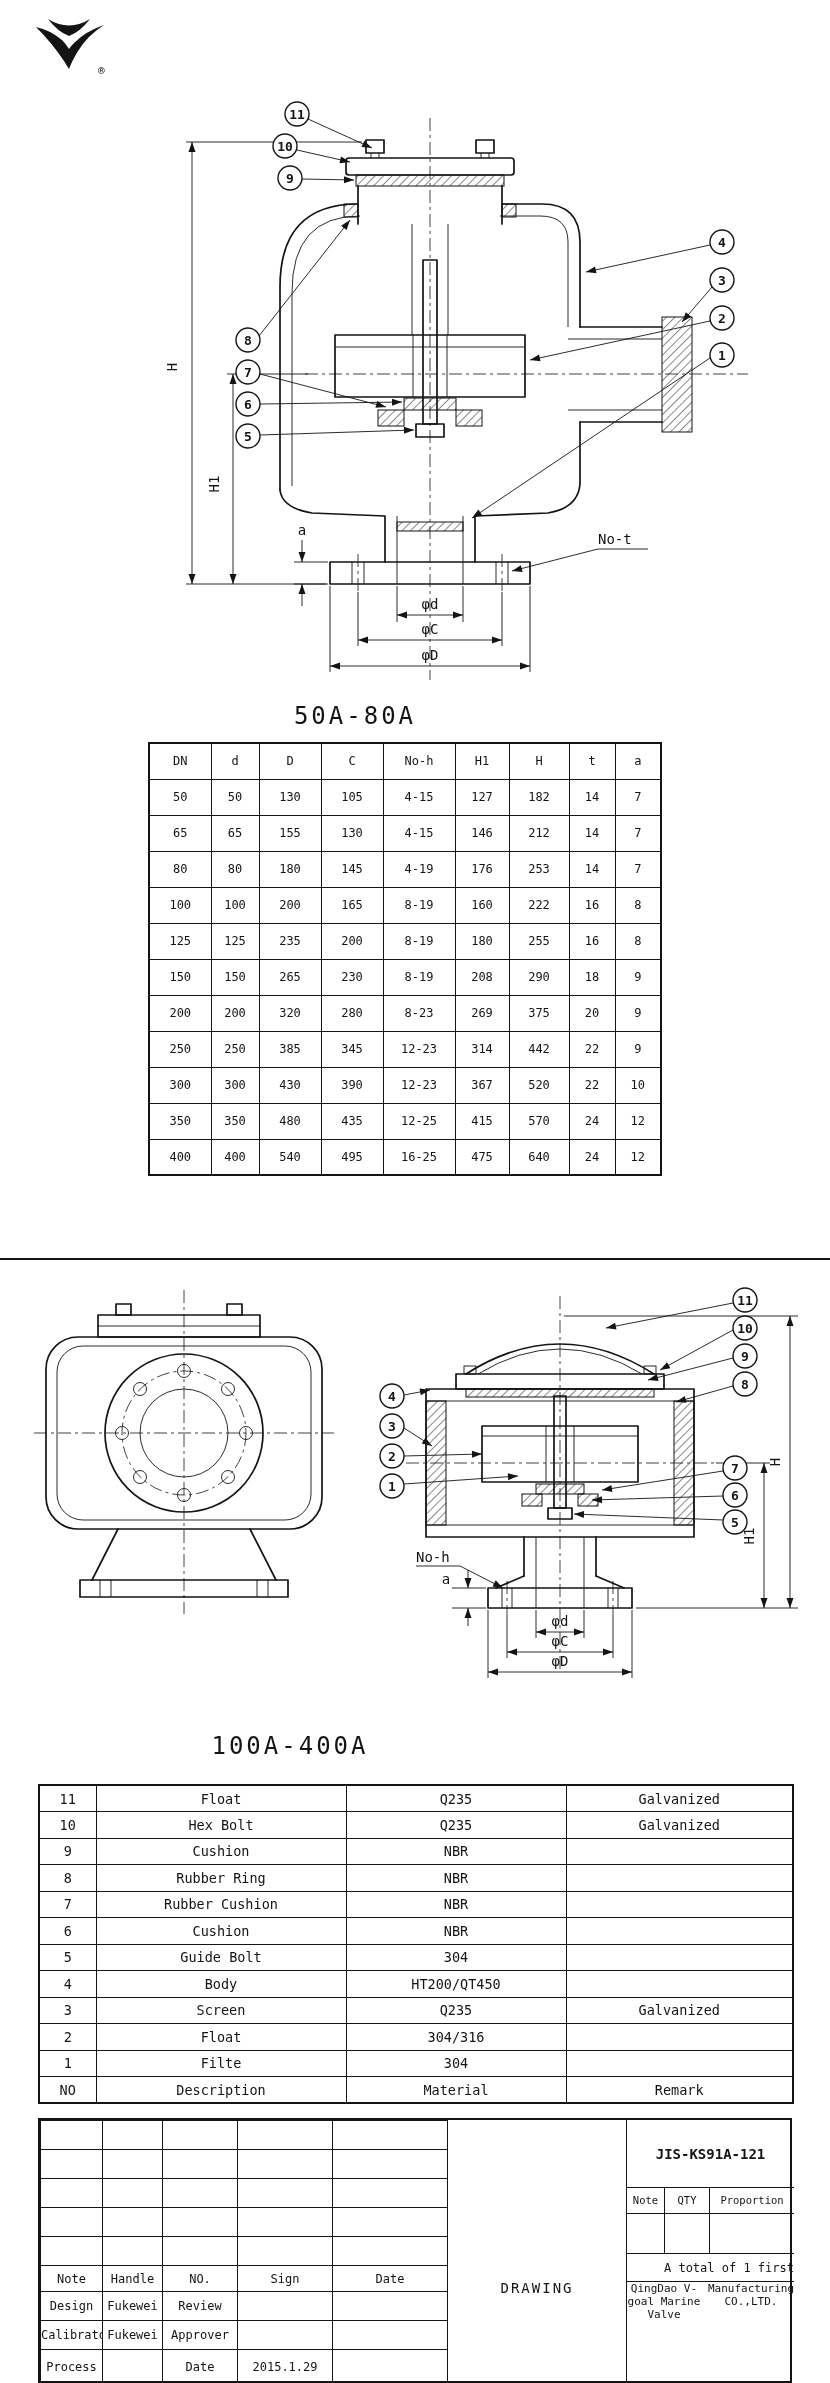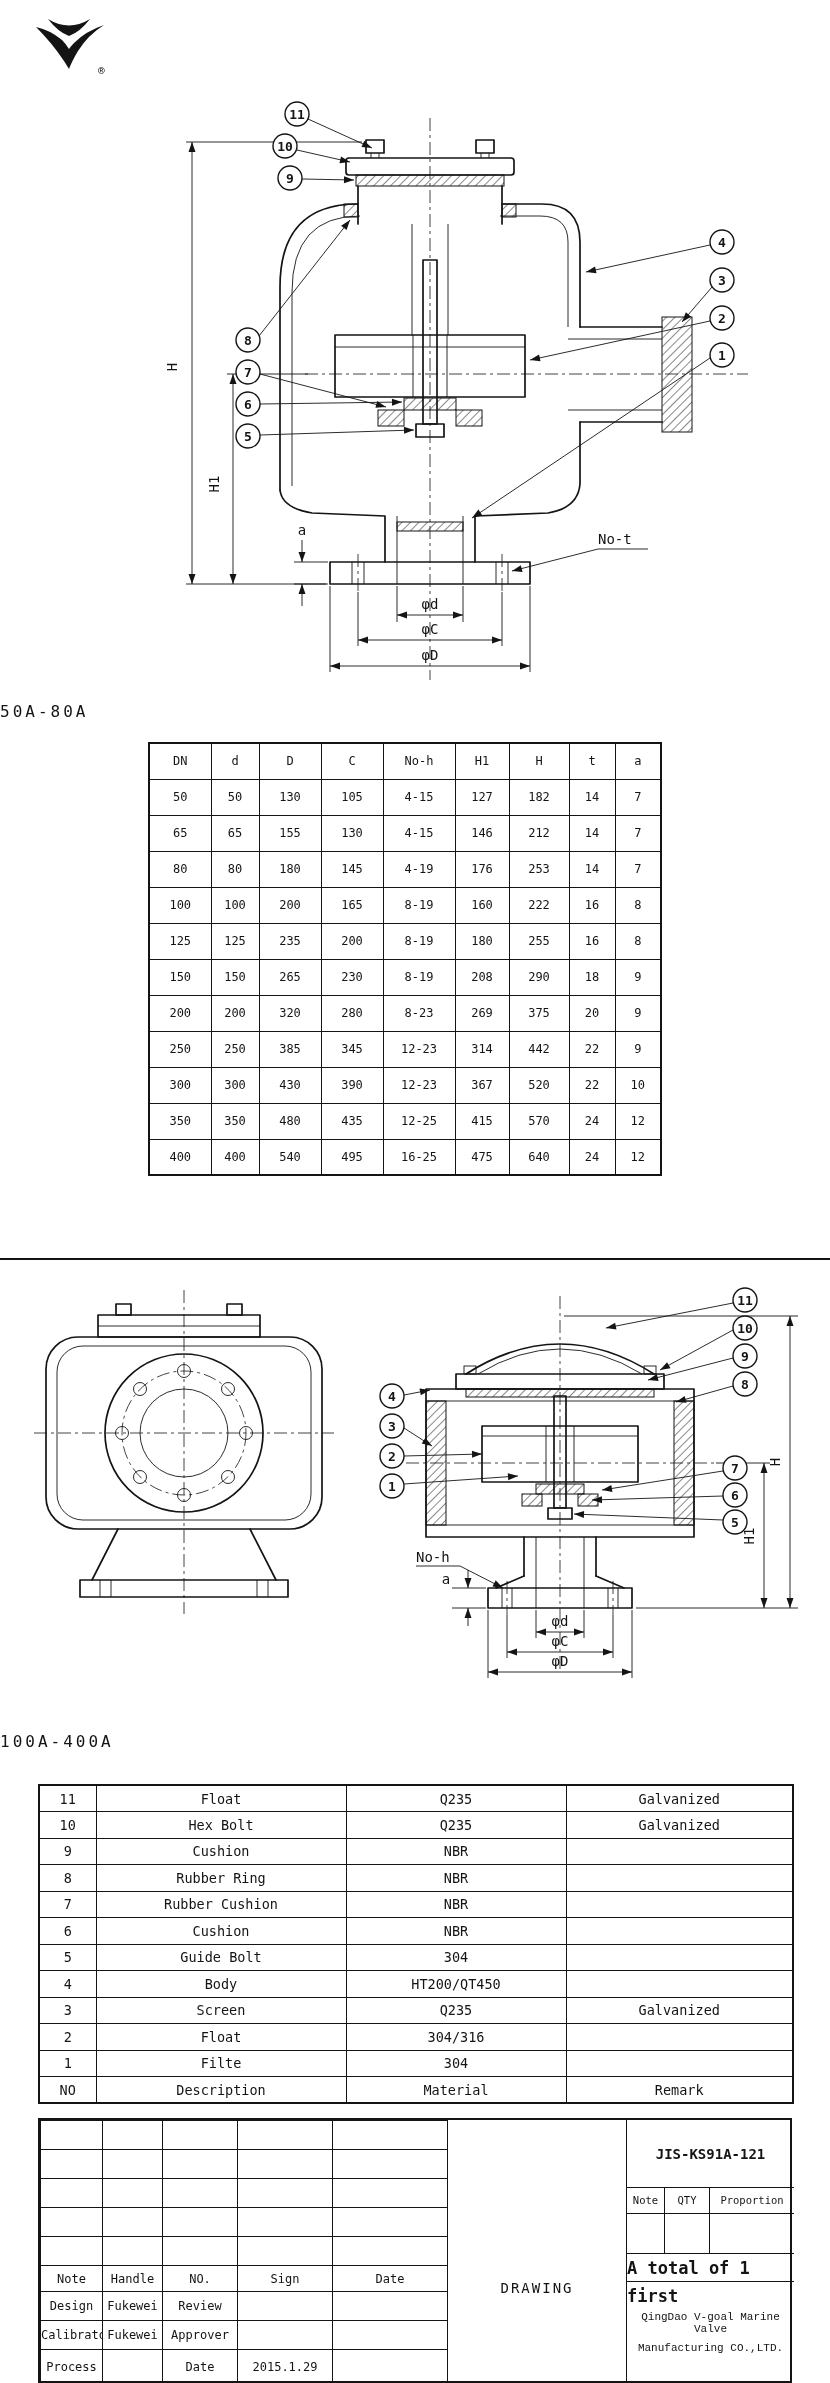--- a/index.html
+++ b/index.html
@@ -15,21 +15,21 @@
   svg .cl{fill:none;stroke:#141414;stroke-width:0.8;stroke-dasharray:13 4 3 4;}
   svg .dim{fill:none;stroke:#141414;stroke-width:0.9;}
   svg .bal{fill:#fff;stroke:#141414;stroke-width:1.4;}
   svg text{font-family:"DejaVu Sans Mono",monospace;fill:#141414;}
   svg .bt{font-size:13px;font-weight:bold;text-anchor:middle;}
   svg .dl{font-size:14px;}
   .hatch1{fill:url(#ht1);stroke:#141414;stroke-width:1;}
   .hatch2{fill:url(#ht2);stroke:#141414;stroke-width:1;}
   #dwg1{position:absolute;top:92px;left:0;}
   #dwg2{position:absolute;top:1278px;left:0;}
-  .cap{position:absolute;text-align:left;font-size:16px;letter-spacing:3px;}
+  .cap{position:absolute;text-align:center;font-size:24px;letter-spacing:3px;}
   .cap1{top:702px;left:0;width:710px;}
   .cap2{top:1732px;left:0;width:580px;}
   .divider{position:absolute;top:1258px;left:0;width:830px;height:0;border-top:2.5px solid #141414;}
   
   .dims{position:absolute;left:148px;top:742px;border-collapse:collapse;table-layout:fixed;
         font-size:12px;font-weight:normal;border:2.5px solid #141414;}
   .dims td{border:1.7px solid #141414;height:36px;text-align:center;padding:0;}
   
   .parts{position:absolute;left:38px;top:1784px;width:754px;border-collapse:collapse;
          table-layout:fixed;font-size:13.5px;border:2.5px solid #141414;}
@@ -46,24 +46,24 @@
              border-left:1.6px solid #141414;border-right:1.6px solid #141414;}
   .drawing-word{margin-top:160px;text-align:center;font-size:14px;letter-spacing:2px;}
   .tb-right{position:absolute;left:587px;top:0;width:167px;height:100%;font-size:11px;}
   .tbr-title{height:68px;line-height:68px;text-align:center;font-weight:bold;font-size:14px;
              border-bottom:1.3px solid #141414;}
   .tbr-row{display:flex;height:26px;border-bottom:1.3px solid #141414;}
   .tbr-row.empty{height:40px;}
   .tbr-row .c1{width:38px;border-right:1.3px solid #141414;text-align:center;line-height:25px;font-size:10.5px;}
   .tbr-row .c2{width:45px;border-right:1.3px solid #141414;text-align:center;line-height:25px;font-size:10.5px;}
   .tbr-row .c3{flex:1;text-align:center;line-height:25px;font-size:10.5px;}
-  .tbr-total{height:28px;line-height:28px;text-align:left;font-weight:bold;font-size:17px;
+  .tbr-total{height:28px;line-height:28px;text-align:right;font-weight:normal;font-size:12px;
              border-bottom:1.3px solid #141414;}
-  .tbr-company{height:100px;display:flex;flex-direction:column;justify-content:center;
-               text-align:center;gap:7px;font-size:11px;font-family:Liberation Mono, monospace;}
+  .tbr-company{height:100px;display:flex;flex-direction:row;justify-content:center;
+               text-align:center;gap:7px;font-size:11px;}
 </style>
 </head>
 <body>
 
 <div class="page">
 
   <div class="hdr">
     <svg width="80" height="64" viewBox="0 0 80 64">
       <path d="M6,14 Q22,30 34,48 L39,56 Q42,48 48,38 Q58,22 74,12 Q56,18 44,30 Q41,33 39,36 Q36,31 32,27 Q20,17 6,14 Z" fill="#141414"></path>
       <path d="M18,6 Q39,19 60,6 Q50,19 39,23 Q28,19 18,6 Z" fill="#141414"></path>

